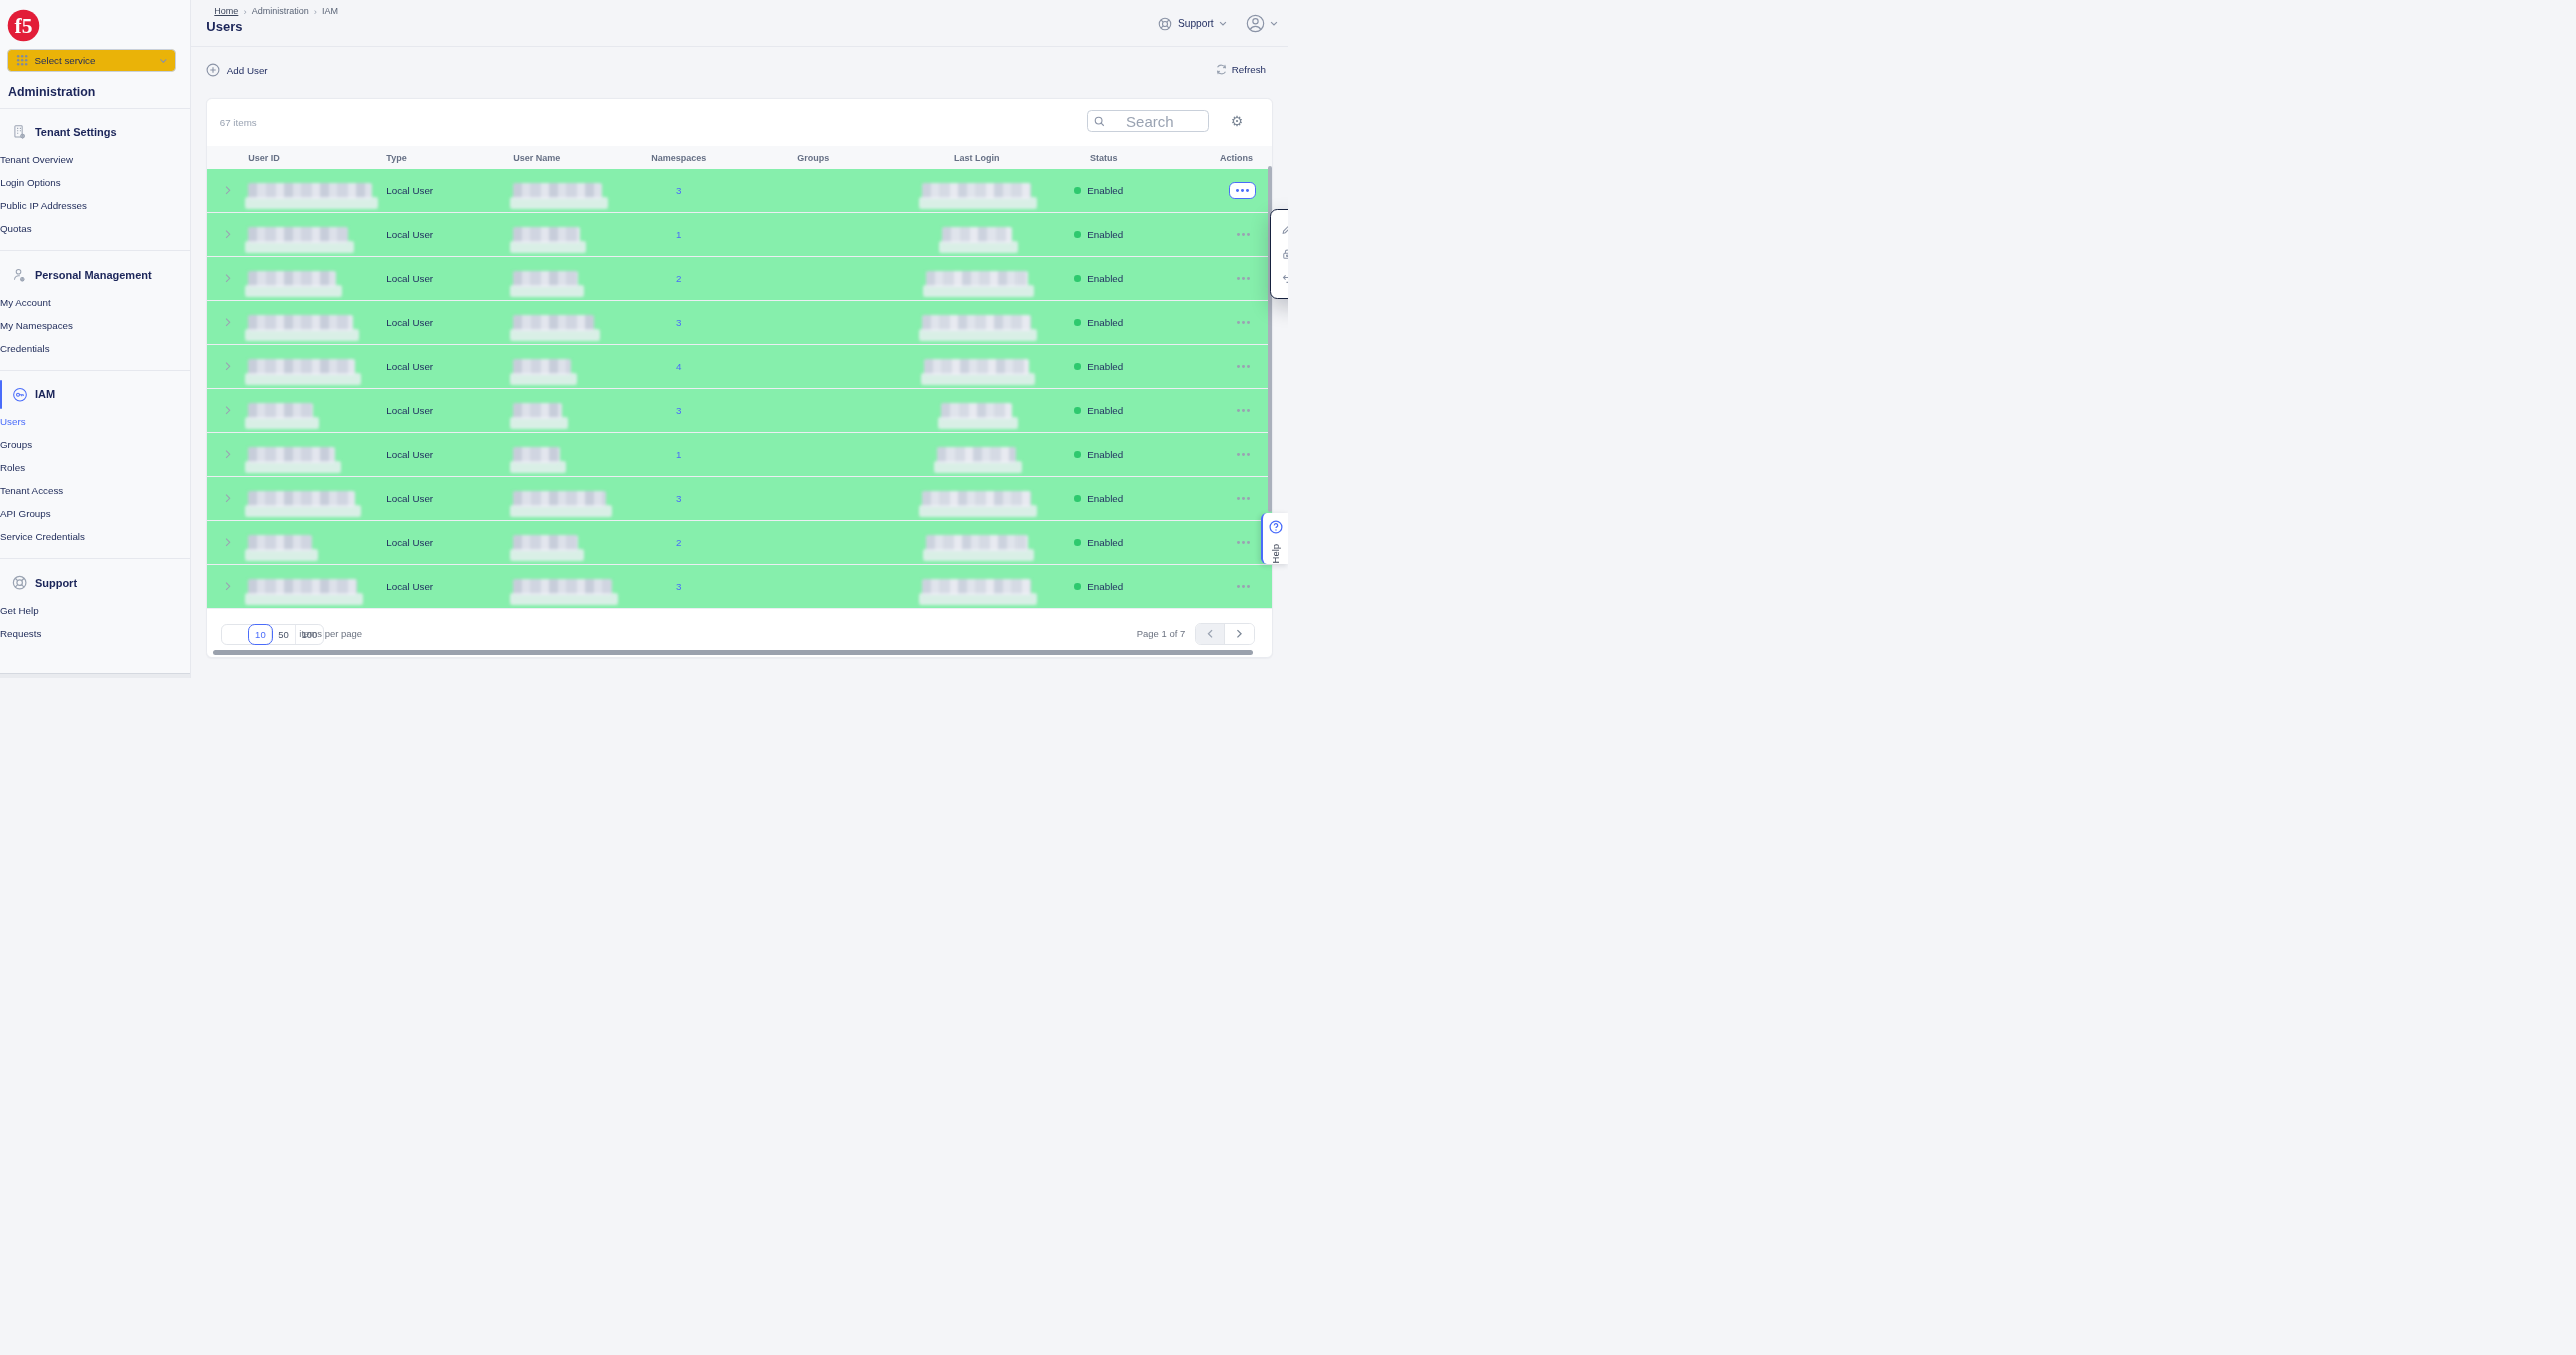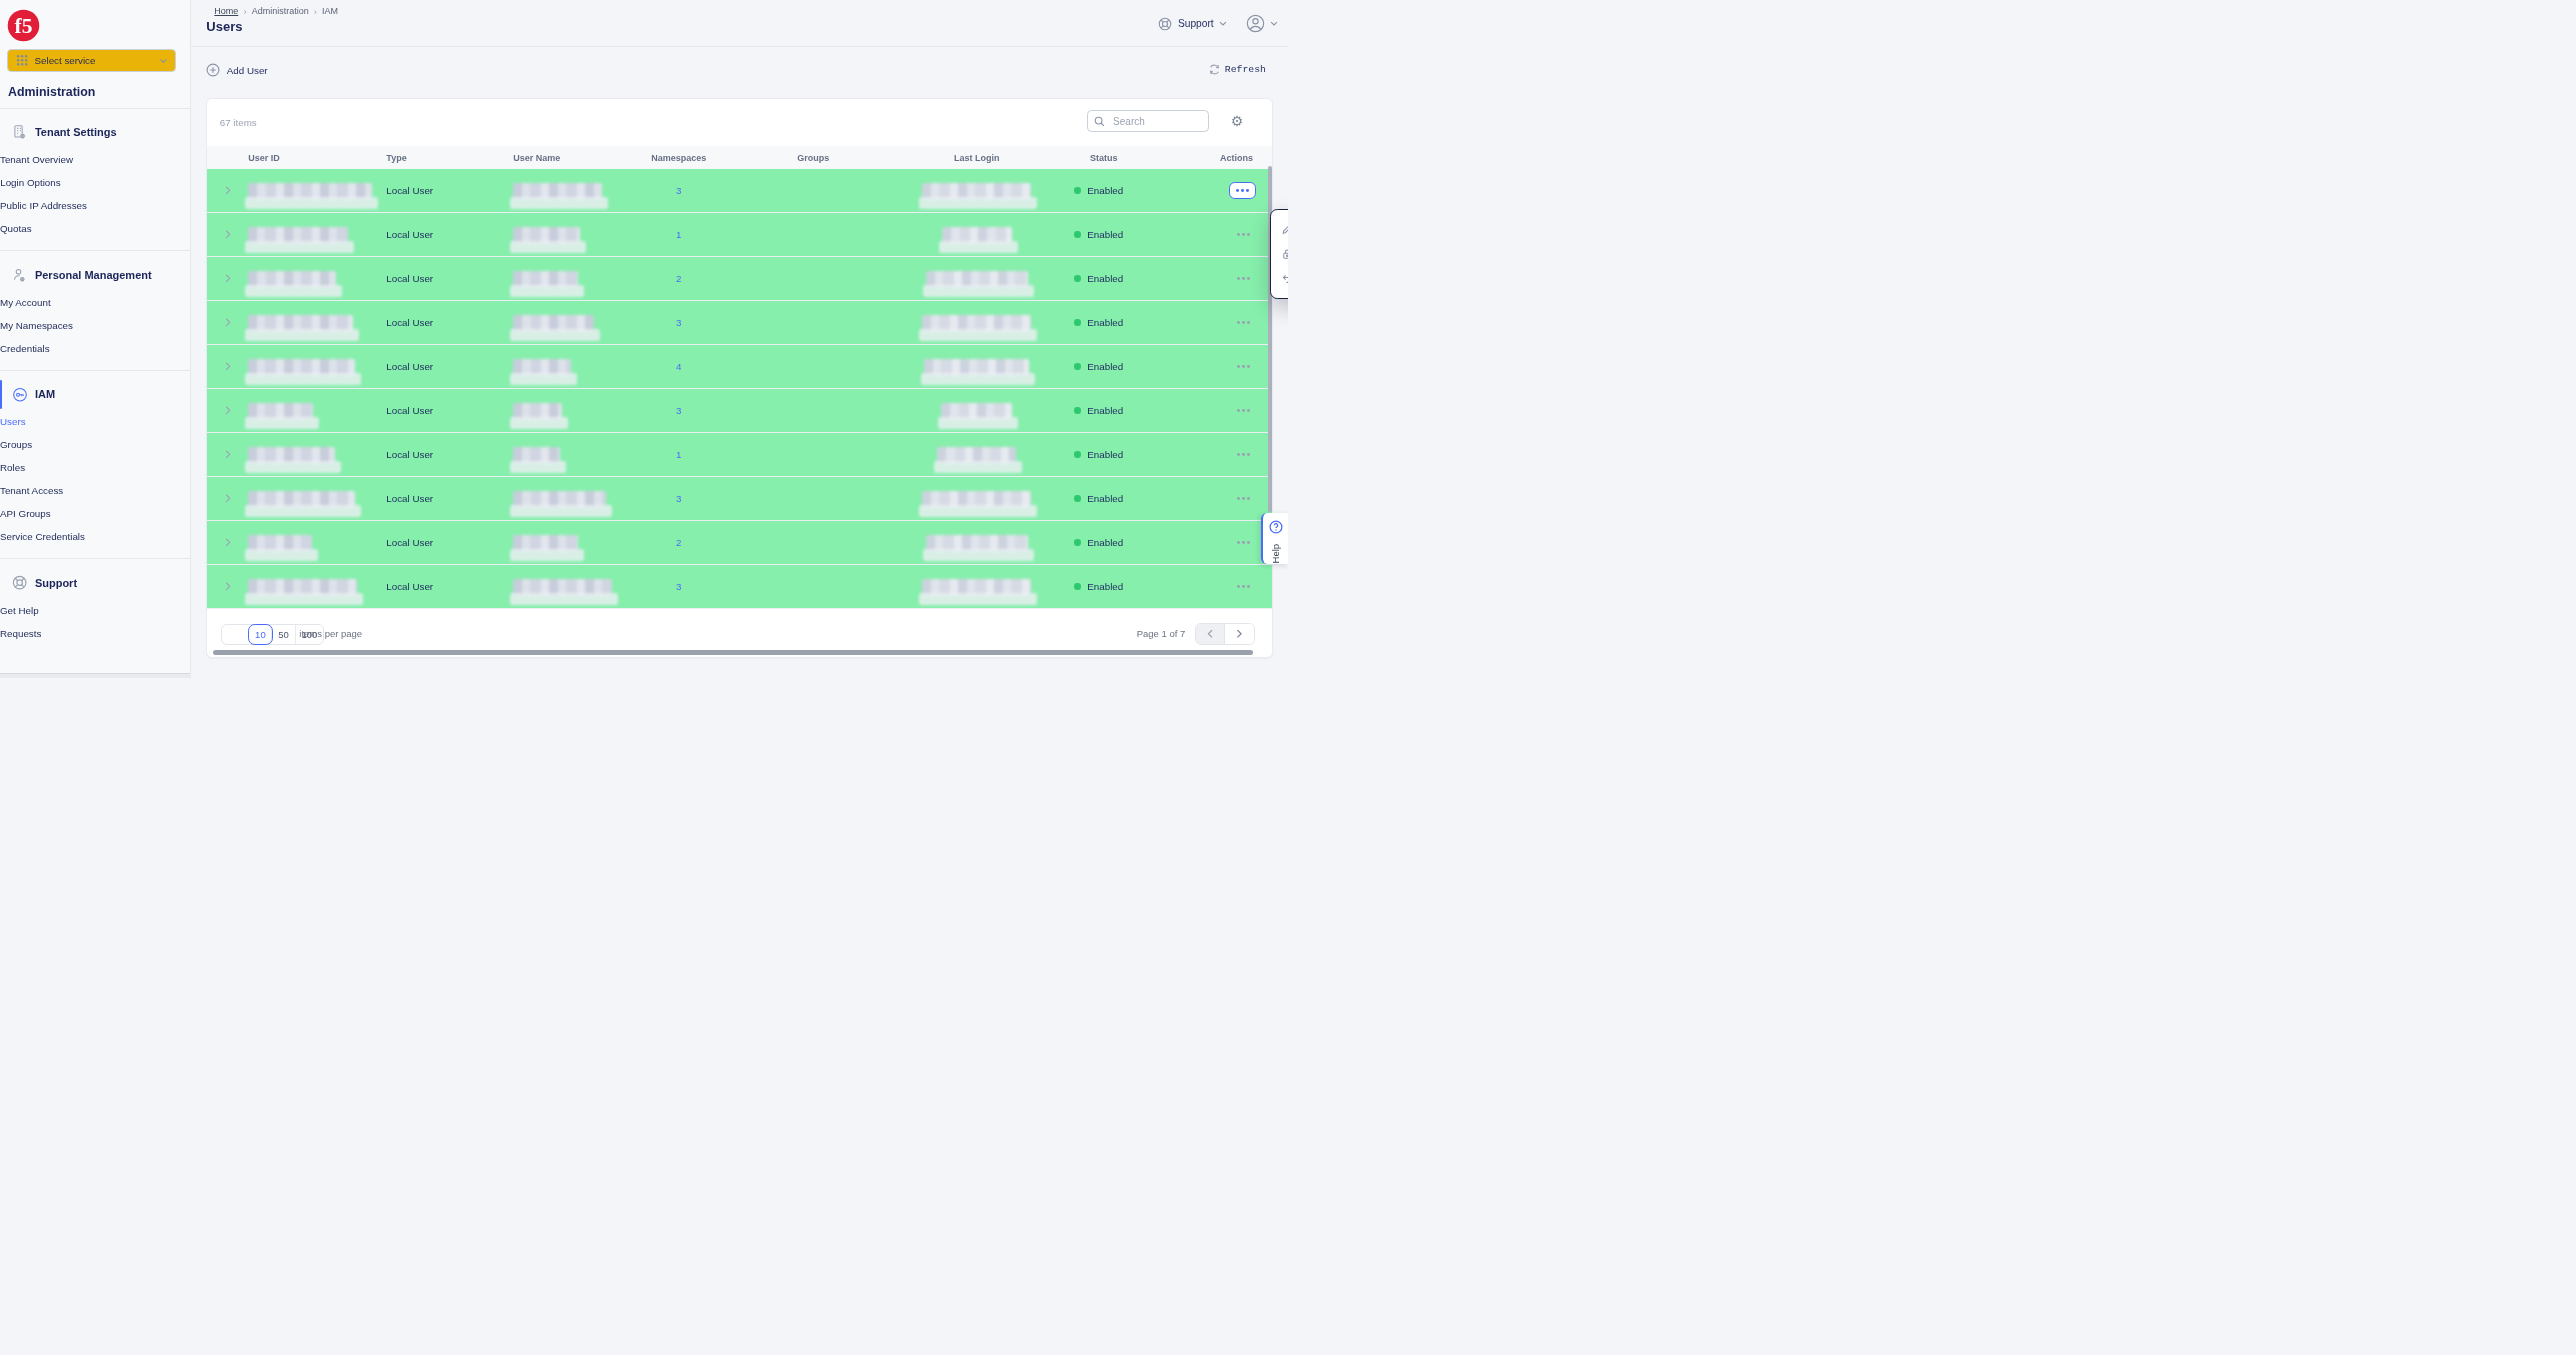--- a/index.html
+++ b/index.html
@@ -34,31 +34,31 @@
   .crumbs .sep { color:#9aa3b2; font-size:9.5px; }
   .page-title { position:absolute; left:15.3px; top:19px; font-size:13px; font-weight:bold; color:#1b2559; }
   .top-right { position:absolute; right:10.2px; top:0; height:47px; display:flex; align-items:center; gap:19px; }
   .support-btn { display:flex; align-items:center; gap:5.8px; cursor:pointer; }
   .support-btn .txt { font-size:10.2px; color:#1e2a5e; }
   .account-btn { display:flex; align-items:center; gap:4.4px; cursor:pointer; }
 
   .toolbar { height:51px; position:relative; }
   .add-user { position:absolute; left:15.3px; top:16px; display:flex; align-items:center; gap:6.5px; cursor:pointer; }
   .add-user .txt { font-size:9.8px; color:#1e2a5e; }
-  .refresh { position:absolute; right:22px; top:16px; display:flex; align-items:center; gap:4px; cursor:pointer;font-family:Liberation Mono, monospace; }
+  .refresh { position:absolute; right:22px; top:16px; display:flex; align-items:center; gap:4px; cursor:pointer; }
   .refresh .txt { font-size:9.8px; color:#1e2a5e; }
 
   
   .panel { position:absolute; left:15.3px; top:98px; width:1067px; height:560px; background:#fff;
     border:0.7px solid #e9ebf0; border-radius:5.8px; box-shadow:0 0.7px 1.5px rgba(16,24,40,.04); }
   .panel-head { position:relative; height:47px; }
   .items-count { position:absolute; left:12.4px; top:17.5px; font-size:9.8px; color:#9aa3b2; }
   .search-box { position:absolute; right:63px; top:11px; width:122px; height:22px; border:0.7px solid #c9d0da;
     border-radius:4.4px; display:flex; align-items:center; padding:0 5.8px; background:#fff; }
-  .search-box input { border:none; outline:none; font-size:10px; color:#1e2a5e; width:100%; margin-left:8px; font-family:"Liberation Sans",sans-serif; }
+  .search-box input { border:none; outline:none; font-size:15px; color:#1e2a5e; width:100%; margin-left:21px; font-family:"Liberation Sans",sans-serif; }
   .search-box input::placeholder { color:#9aa3b2; }
   .gear { position:absolute; right:29px; top:14.5px; font-size:14px; color:#7c8796; cursor:pointer; line-height:14.5px; }
 
   .thead { display:grid; grid-template-columns:41px 138px 127px 122px 87px 182px 145px 109px 115px;
     height:23px; background:#f7f8fa; align-items:center; font-size:9px; font-weight:bold; color:#667085; }
   .thead > div { padding:0; }
   .th-exp { }
   .th-ns, .th-groups, .th-login, .th-status { text-align:center; }
   .th-actions { text-align:right; padding-right:20.4px !important; }
 

